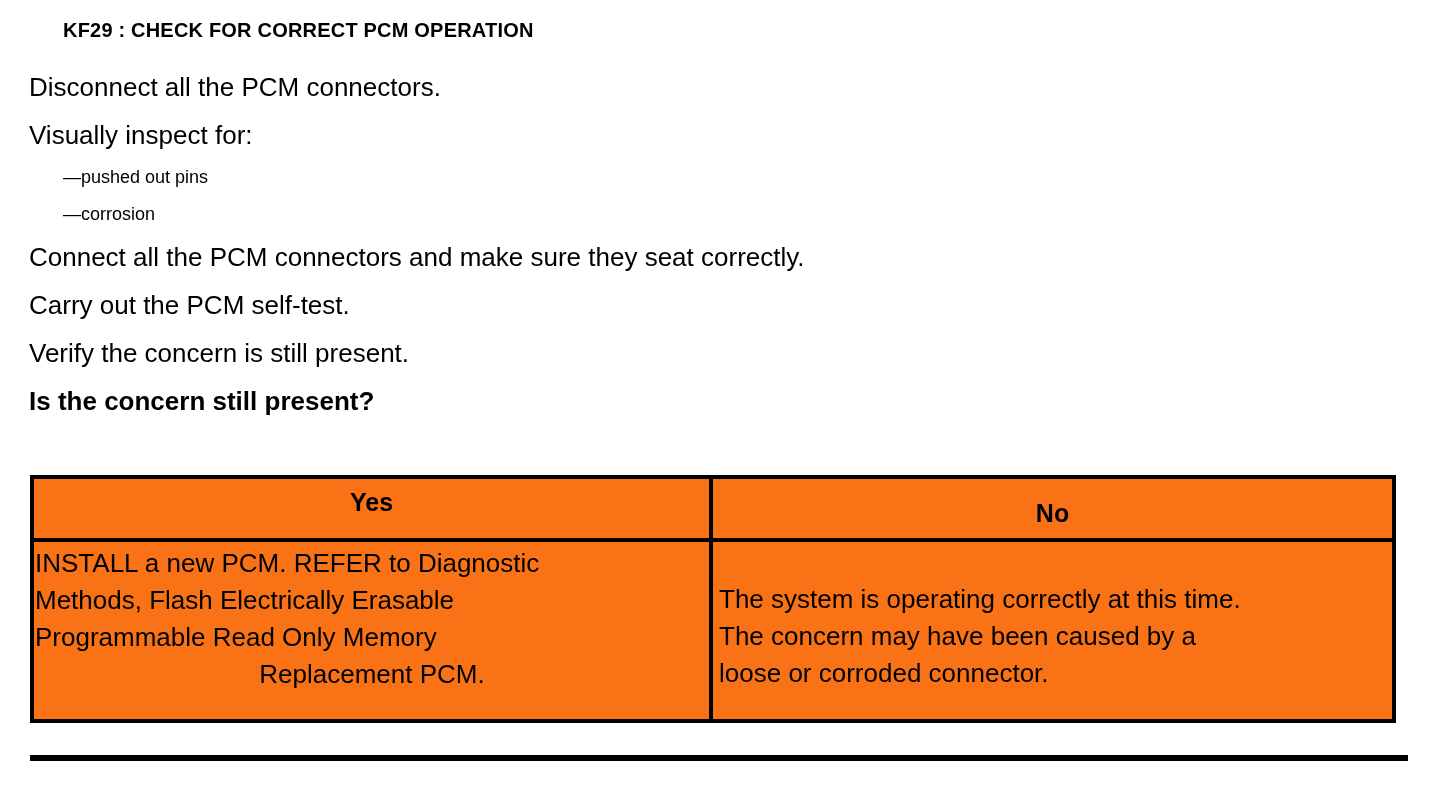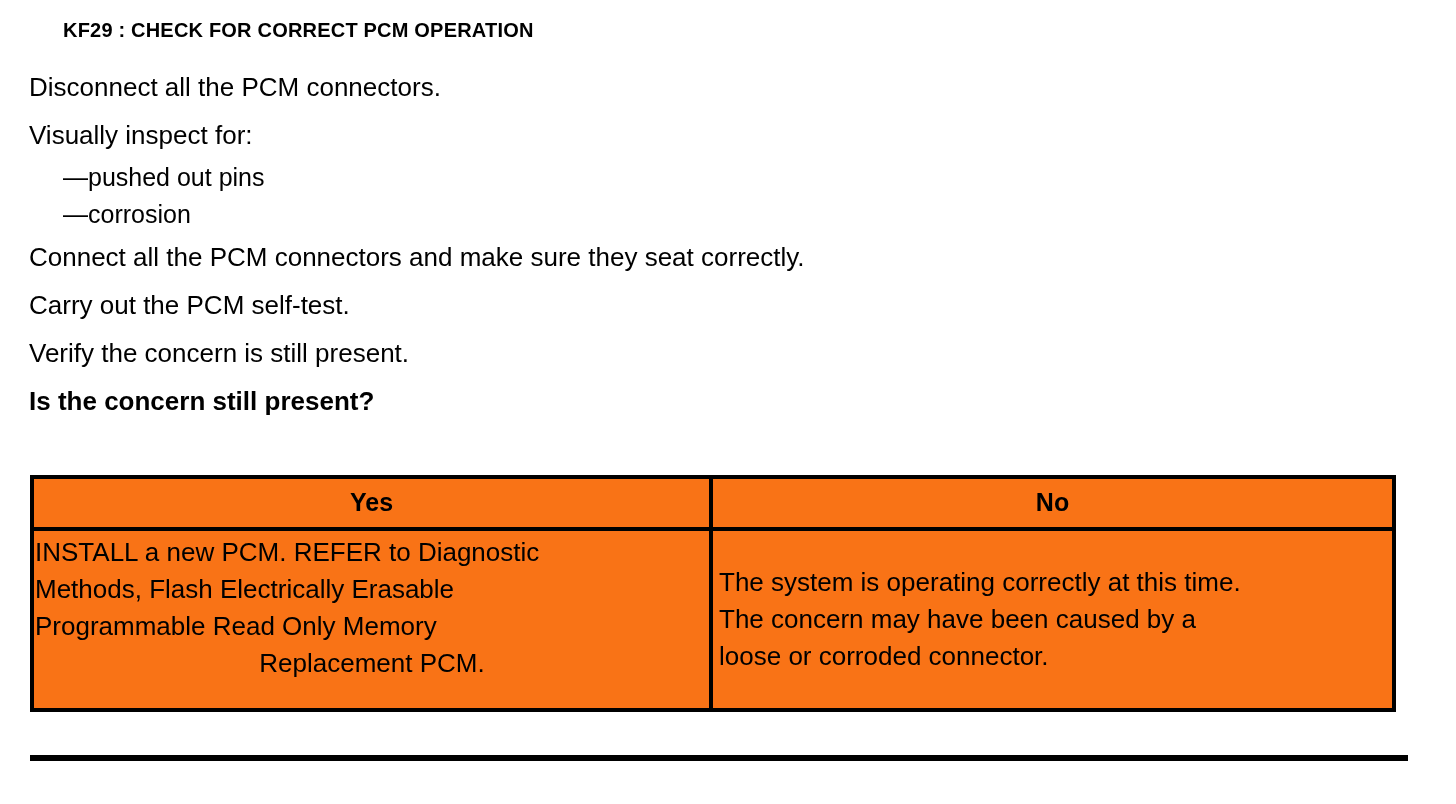--- a/index.html
+++ b/index.html
@@ -46,21 +46,21 @@
     font-size: 26px;
     line-height: 48px;
     white-space: nowrap;
   }
   .proc-line.bold {
     font-weight: bold;
   }
   .proc-line.sub {
     padding-left: 34px;
     line-height: 37px;
-    font-size: 25px;
+    font-size: 18px;
   }
   .proc-line.sub:first-of-type {
     line-height: 40px;
   }
 
   
   .decision-table {
     position: absolute;
     left: 30px;
     top: 475px;
@@ -84,20 +84,21 @@
   }
   .col-left {
     width: 679px;
     flex: 0 0 679px;
     border-right: 4px solid #000;
     box-sizing: border-box;
   }
   .col-right {
     flex: 1 1 auto;
     box-sizing: border-box;
+    margin-top: 11px;
   }
   .header-cell {
     text-align: center;
     font-weight: bold;
     font-size: 25px;
     padding: 5px 0 7px 0;
   }
   .body-row {
     min-height: 177px;
   }

